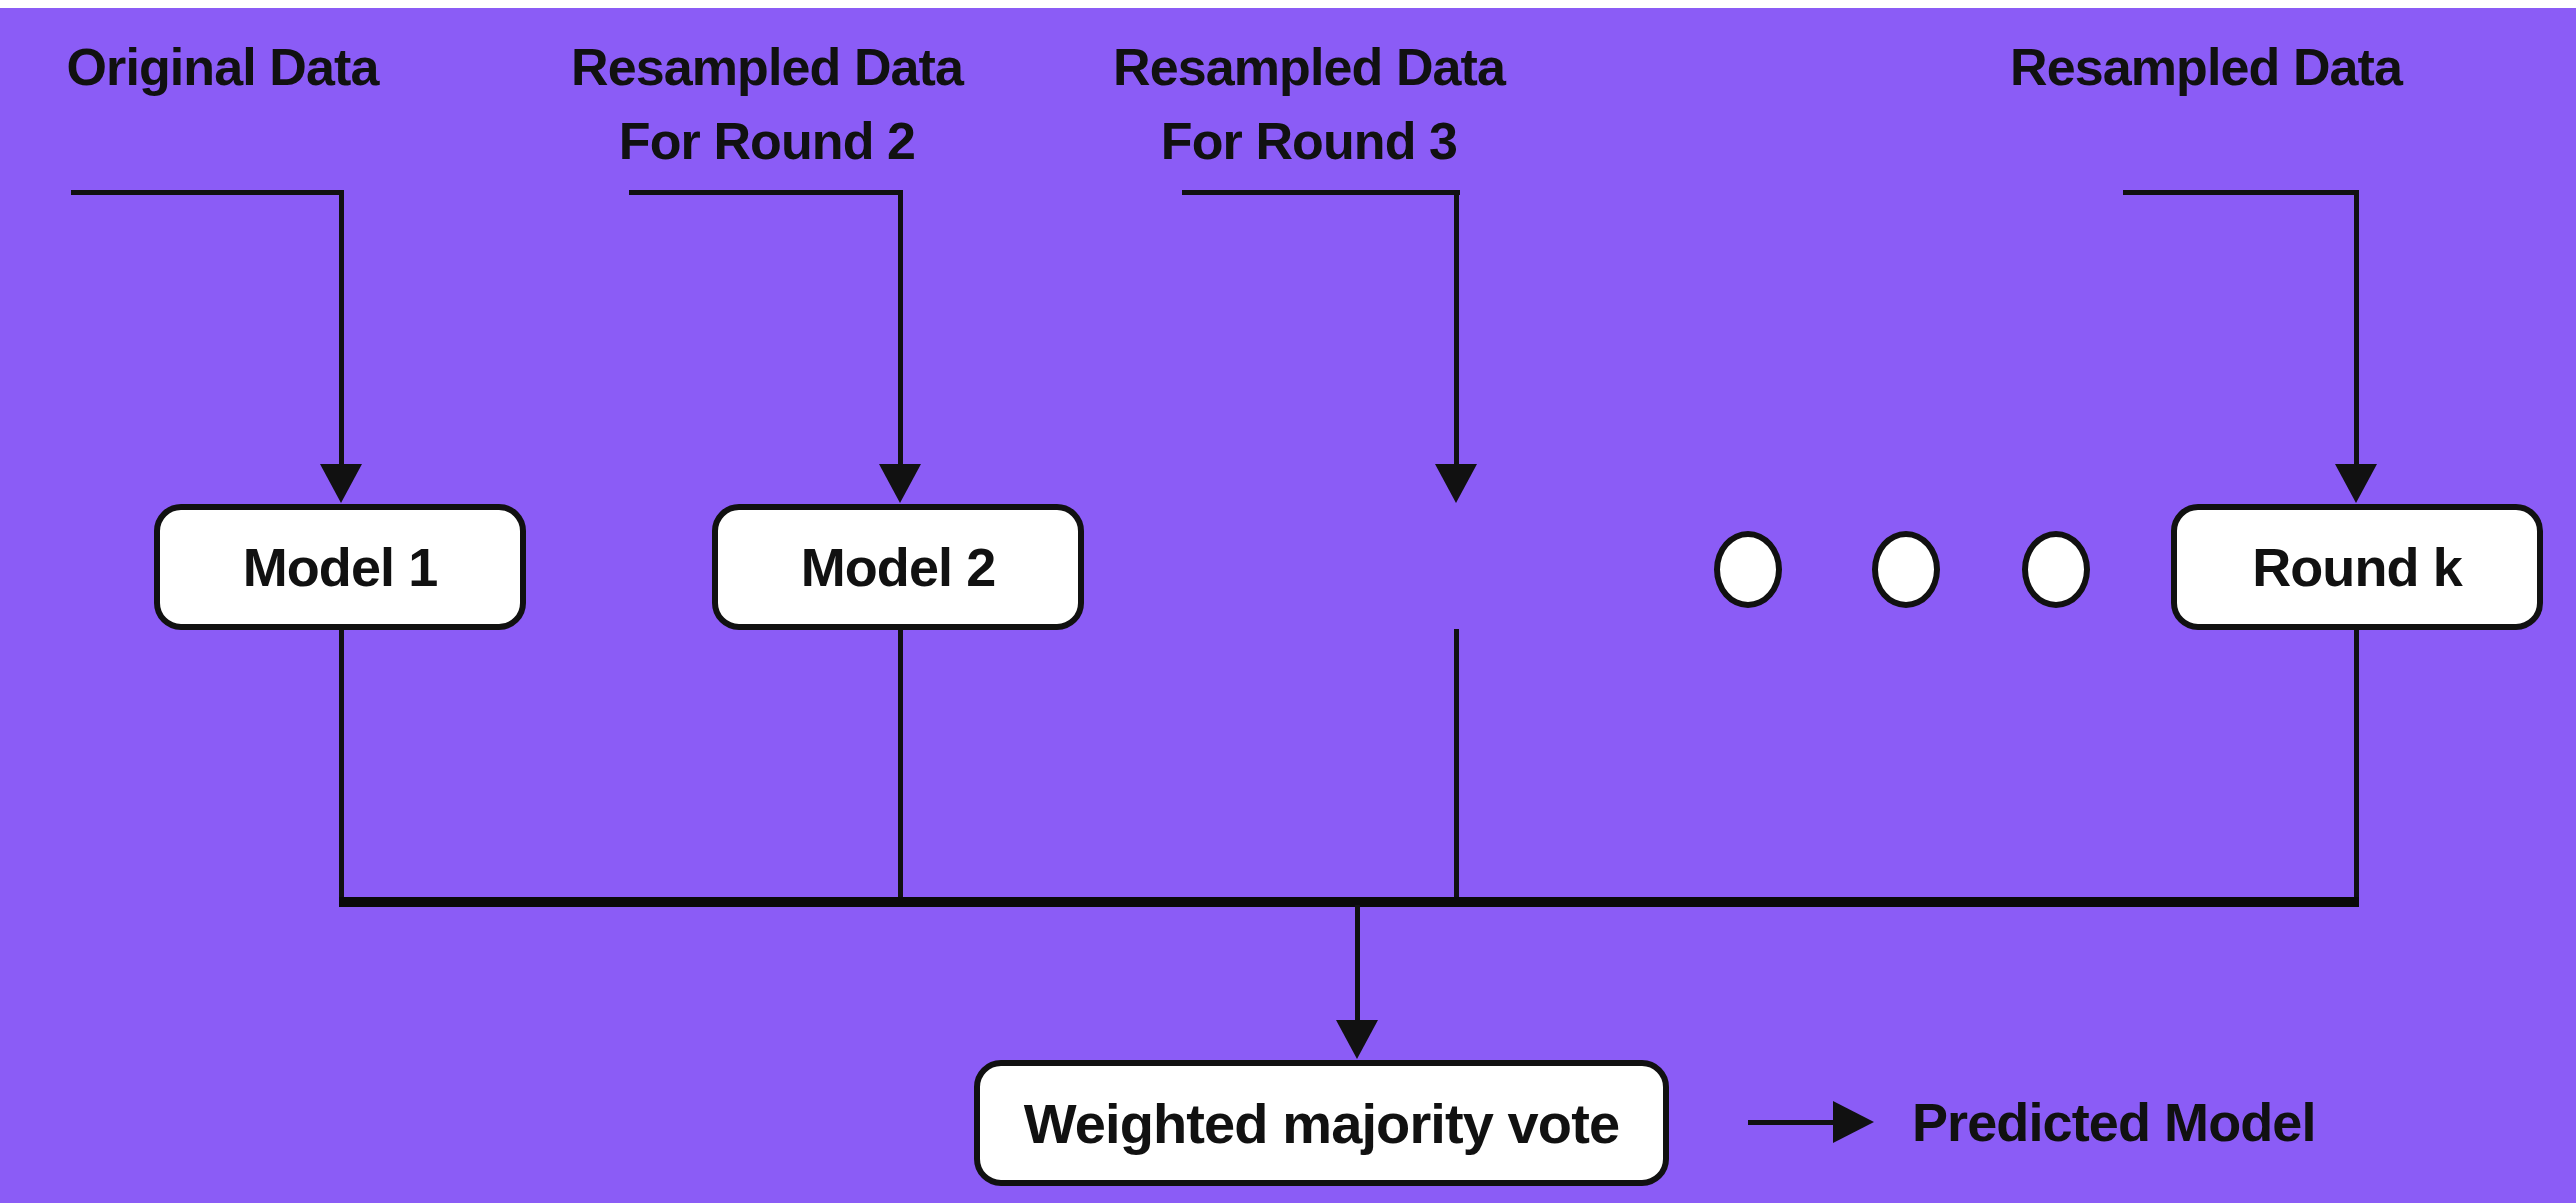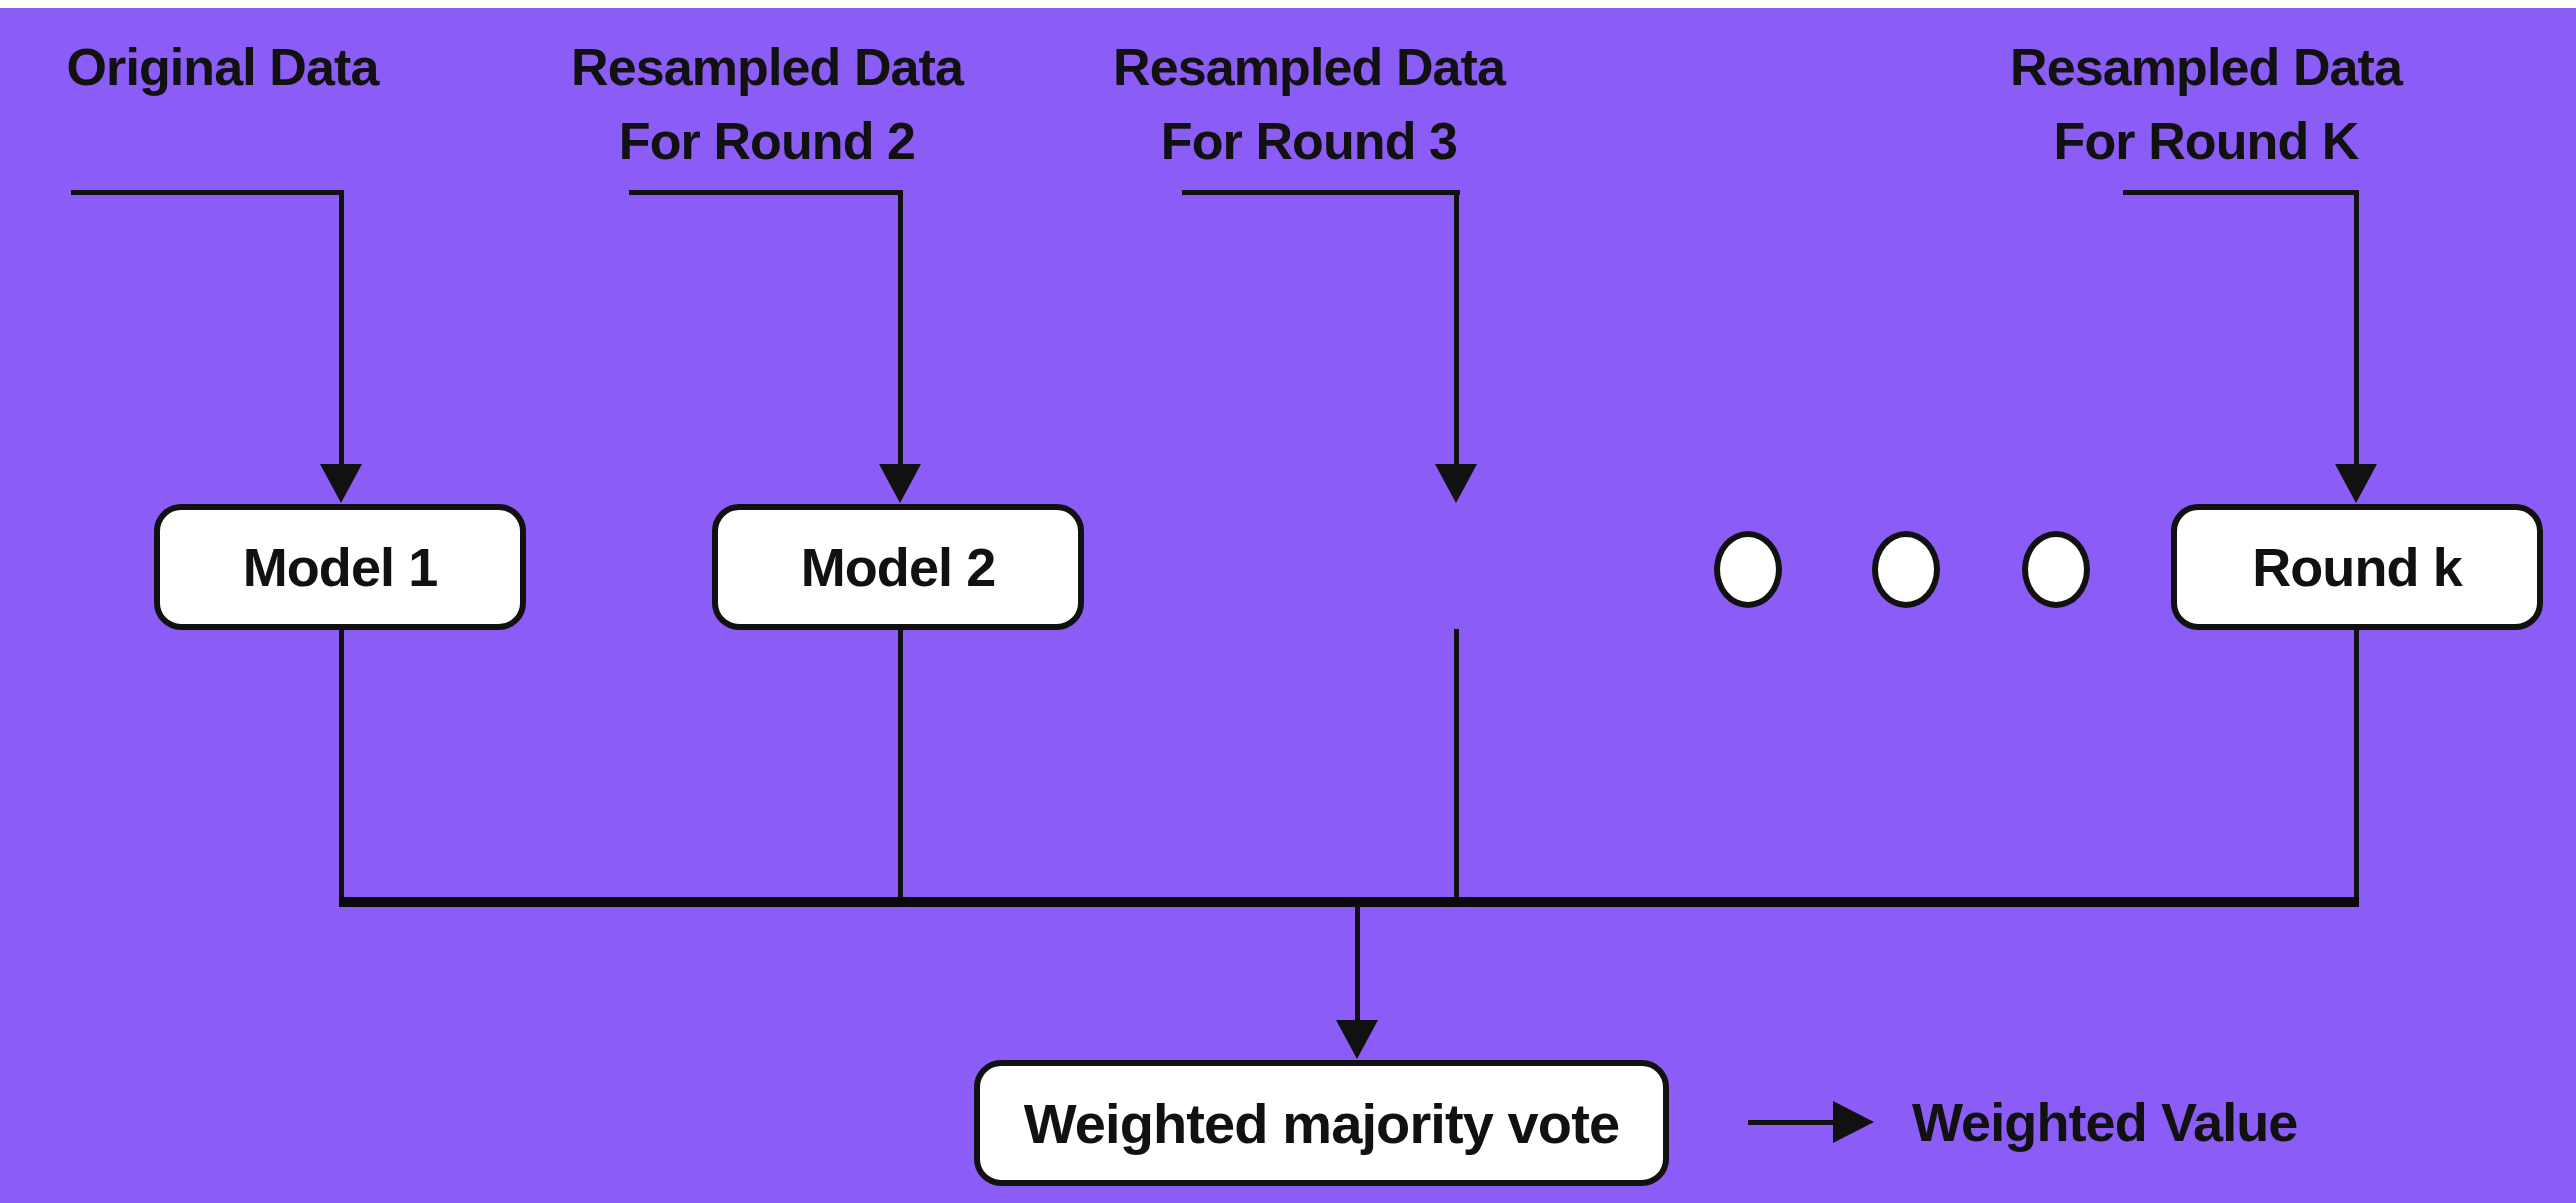--- a/index.html
+++ b/index.html
@@ -110,21 +110,20 @@
     <span>For Round 2</span>
   </div>
 
   <div class="toplabel" style="left:1040px; top:21.5px; width:538px;">
     <span>Resampled Data</span>
     <span>For Round 3</span>
   </div>
 
   <div class="toplabel" style="left:1937px; top:21.5px; width:538px;">
     <span>Resampled Data</span>
-    <span>For Round K</span>
   </div>
 
   <div class="hline" style="left:71px;  top:182px; width:273px;"></div>
   <div class="vline" style="left:339px; top:182px; height:276px;"></div>
   <div class="arrow-down" style="left:320px; top:456px;"></div>
 
   <div class="hline" style="left:629px; top:182px; width:273px;"></div>
   <div class="vline" style="left:898px; top:182px; height:276px;"></div>
   <div class="arrow-down" style="left:879px; top:456px;"></div>
 
@@ -159,16 +158,16 @@
 
   <div class="vline" style="left:1355px; top:897px; height:118px;"></div>
   <div class="arrow-down" style="left:1336px; top:1012px;"></div>
 
   <div class="node vote-node" style="left:974px;">
     <span>Weighted majority vote</span>
   </div>
 
   <div class="hline" style="left:1748px; top:1112px; width:85px;"></div>
   <div class="arrow-right" style="left:1833px; top:1093px;"></div>
-  <div class="outlabel" style="left:1912px; top:1083px;">Weighted Value</div>
+  <div class="outlabel" style="left:1912px; top:1083px;">Predicted Model</div>
 
 </div>
 
 
 </body></html>

